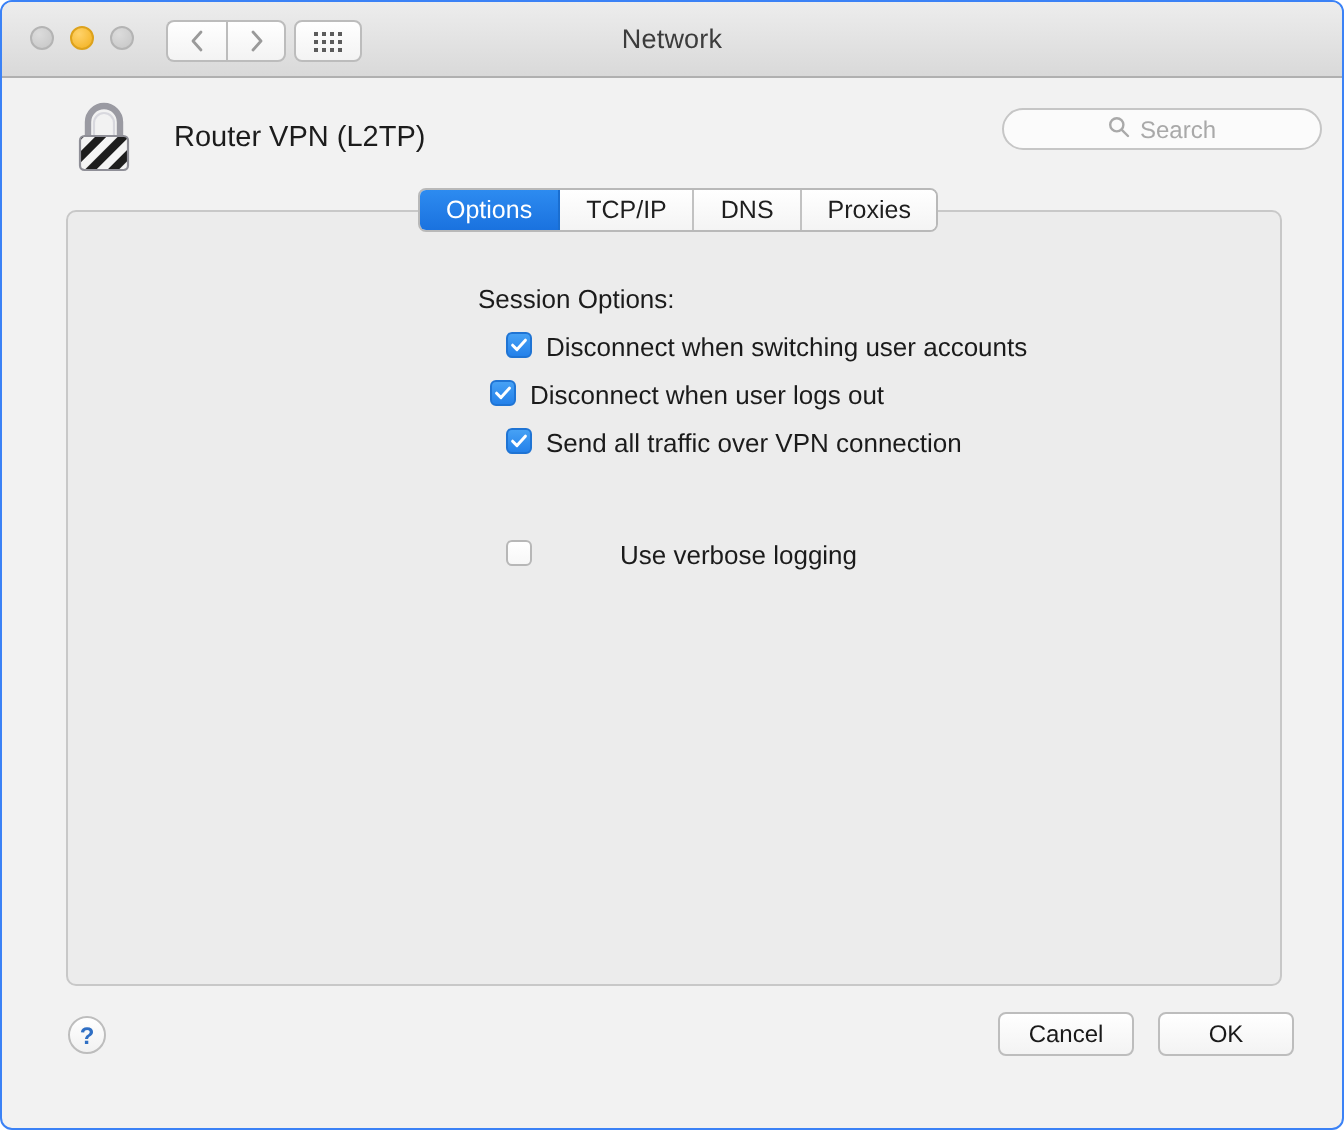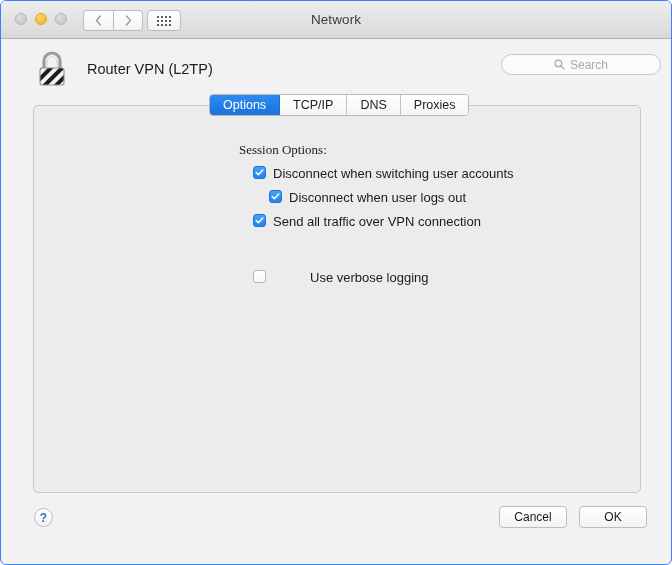--- a/index.html
+++ b/index.html
@@ -178,21 +178,20 @@
     background: #ececec;
     border: 1px solid #c8c8c8;
     border-radius: 5px;
     box-sizing: border-box;
   }
 
   .group-label {
     position: absolute;
     font-size: 13px;
     color: #1b1b1b;
-    font-family: Liberation Serif, serif;
   }
   .session-label { left: 238px; top: 141px; }
   .advanced-label { left: 238px; top: 247px; }
 
   .checkrow {
     position: absolute;
     display: flex;
     align-items: flex-start;
     gap: 7px;
   }
@@ -214,21 +213,21 @@
     background: linear-gradient(to bottom, #46a1f5, #2481ea);
     border: 1px solid #1f74d4;
   }
   .cbox.off {
     background: linear-gradient(to bottom, #ffffff, #f7f7f7);
     border: 1px solid #b7b7b7;
   }
   .cbox svg { display: block; }
 
   .row1 { left: 252px; top: 165px; }
-  .row2 { left: 268px; top: 189px; }
+  .row2 { left: 244px; top: 189px; }
   .row3 { left: 252px; top: 213px; }
   .row4 { left: 252px; top: 269px; gap: 44px; }
 
   
   .helpbtn {
     position: absolute;
     left: 33px; top: 507px;
     width: 19px; height: 19px;
     border-radius: 50%;
     background: linear-gradient(to bottom, #ffffff, #f1f1f1);

